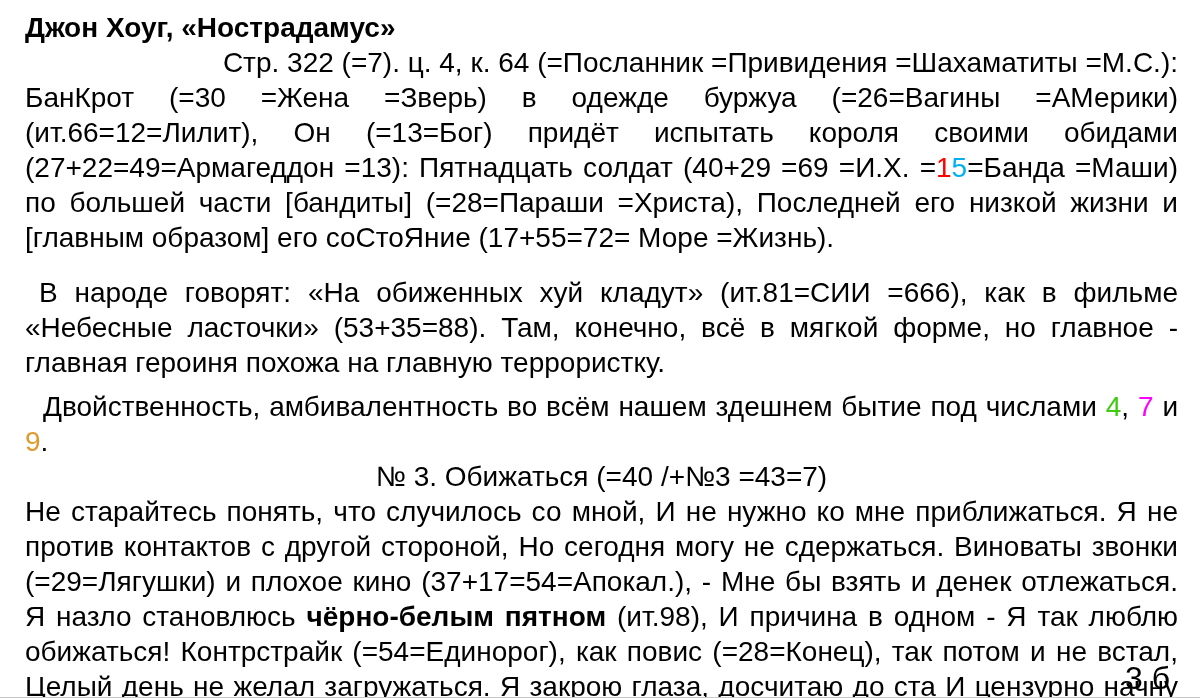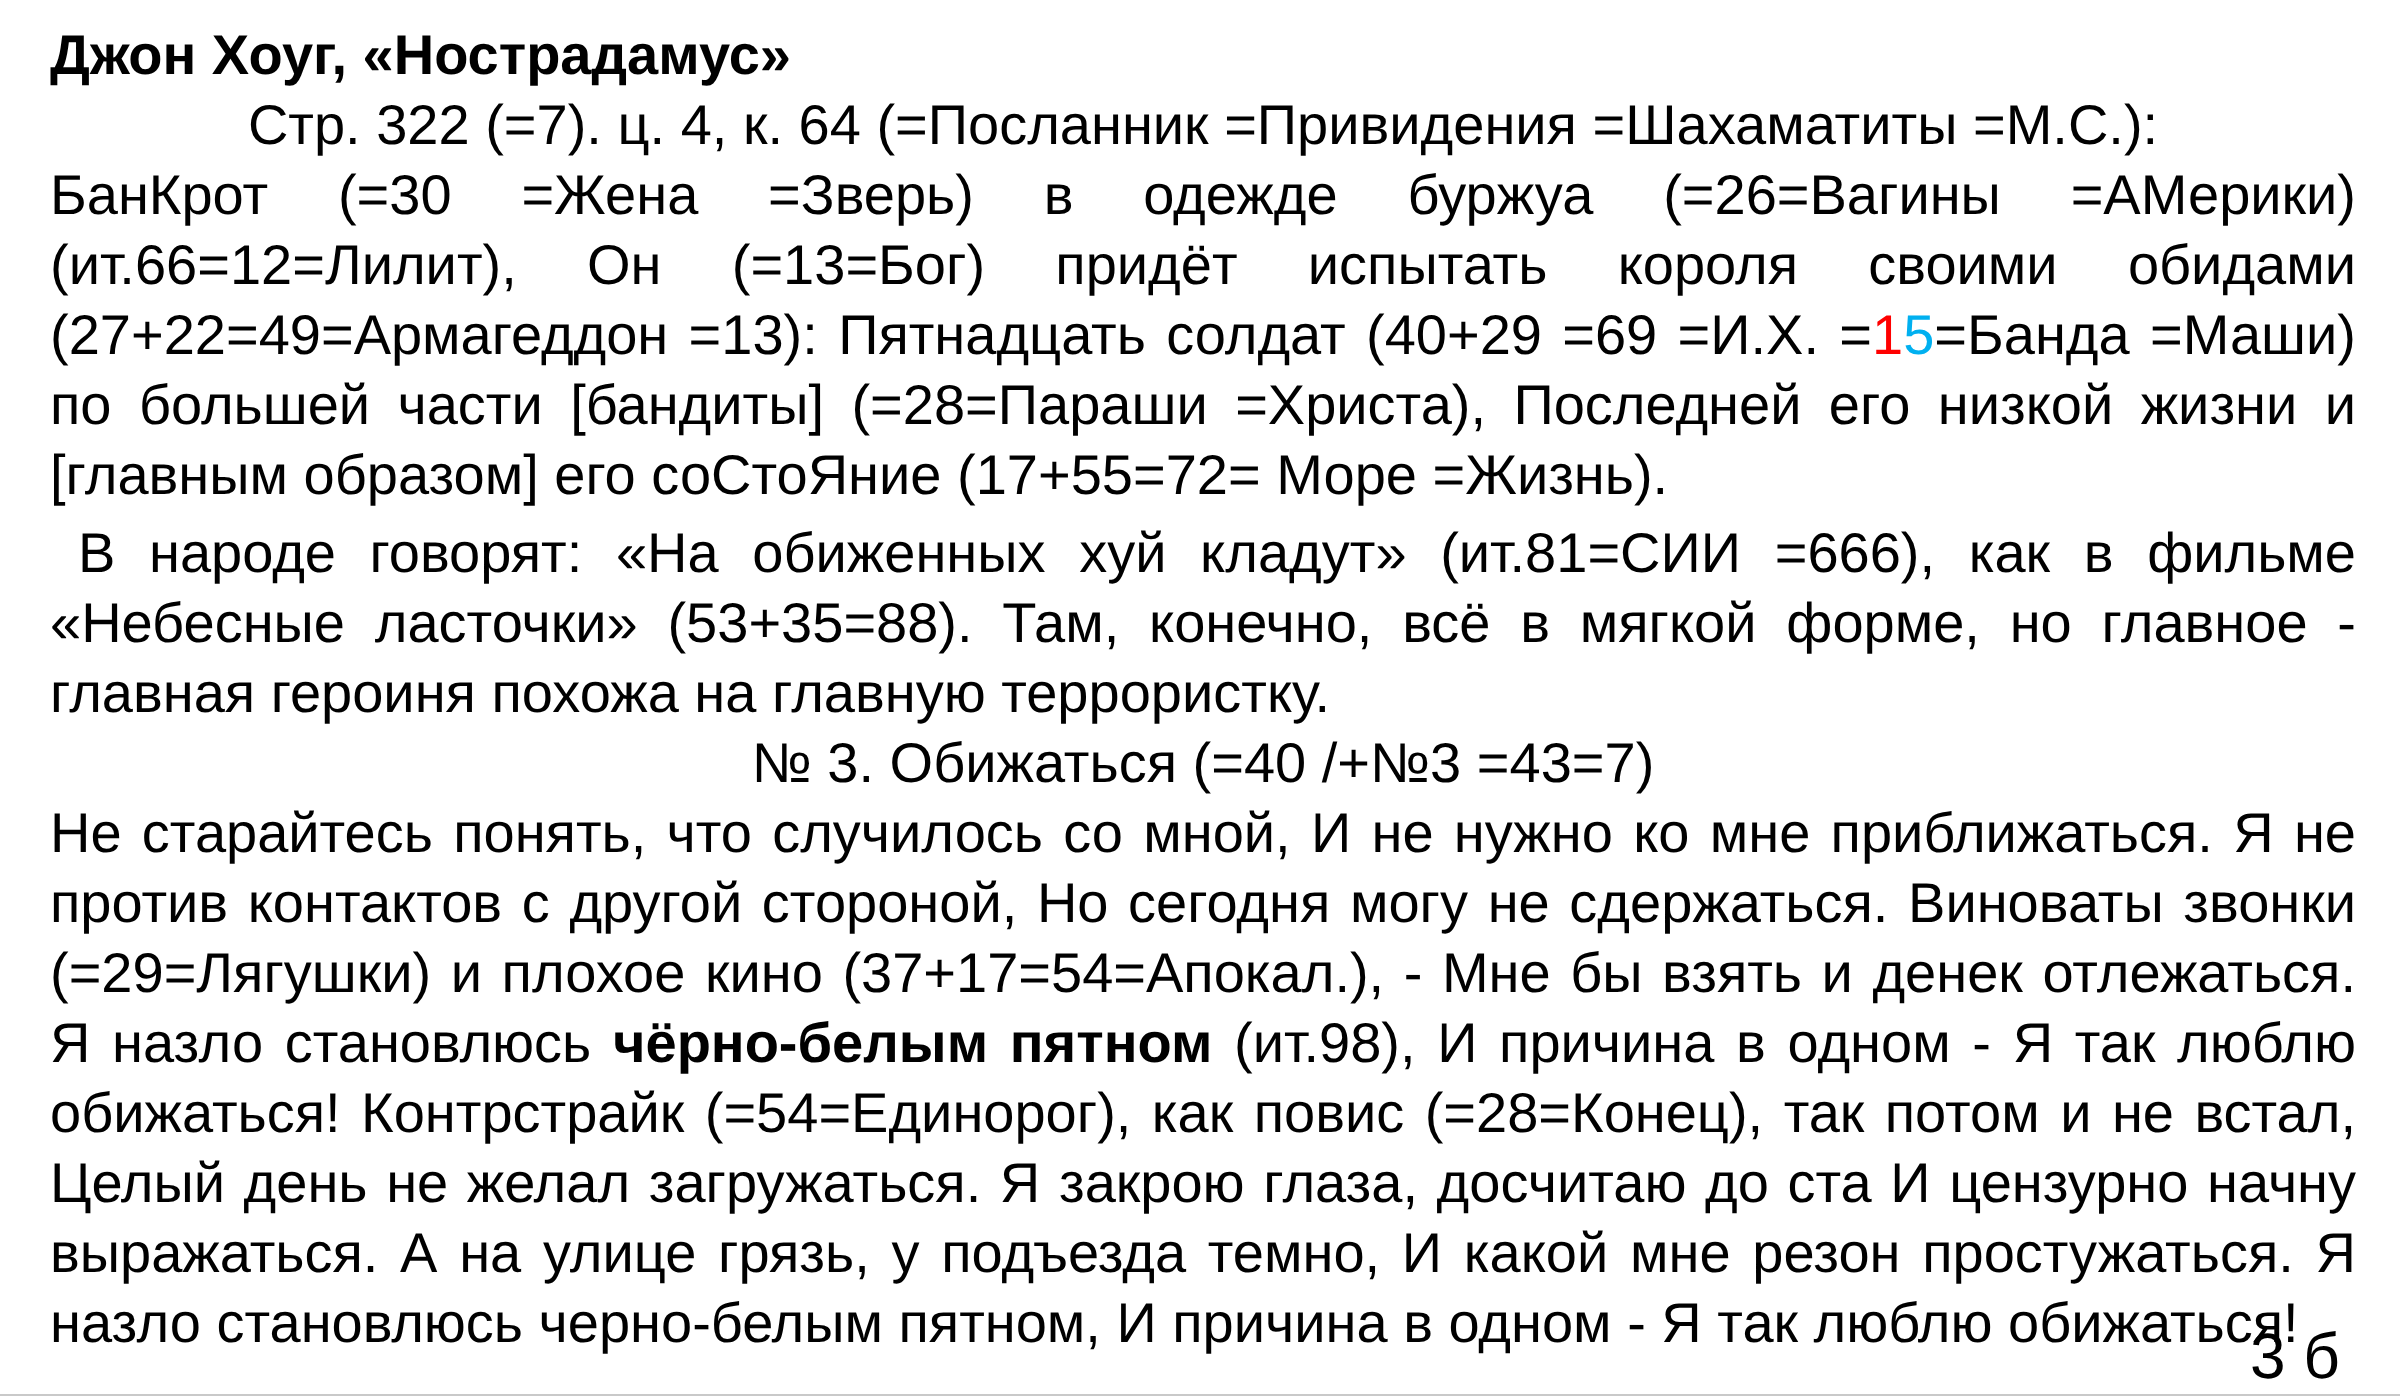--- a/index.html
+++ b/index.html
@@ -30,24 +30,24 @@
   }
   p {
     margin: 0;
     text-align: justify;
     hyphens: manual;
   }
   .title-line {
     font-weight: bold;
     text-align: left;
   }
-  .ref-line { text-align: center; }
+  .ref-line { text-align: right; }
   .indent-sm { text-indent: 14px; }
   .indent-md { text-indent: 18px; }
-  .mt-sm { margin-top: 4px; }
+  .mt-sm { margin-top: 20px; }
   .mt-md { margin-top: 9px; }
   .heading-line { text-align: left; }
   .number-line { text-align: center; }
   .page-number {
     position: absolute;
     right: 30px;
     bottom: 5px;
     font-size: 32px;
     line-height: 30px;
   }
@@ -58,20 +58,21 @@
 <div class="page">
 
   <p class="title-line">Джон Хоуг, «Нострадамус»</p>
 
   <p class="ref-line">Стр. 322 (=7). ц. 4, к. 64 (=Посланник =Привидения =Шахаматиты =М.С.):</p>
 
   <p><span>БанКрот (=30 =Жена =Зверь) в одежде буржуа (=26=Вагины =АМерики) (ит.66=12=Лилит), Он (=13=Бог) придёт испытать короля своими обидами (27+22=49=Армагеддон =13): Пятнадцать солдат (40+29 =69 =И.Х. =</span><span style="color: rgb(255, 0, 0);">1</span><span style="color: rgb(0, 176, 240);">5</span><span>=Банда =Маши) по большей части [бандиты] (=28=Параши =Христа), Последней его низкой жизни и [главным образом] его соСтоЯние (17+55=72= Море =Жизнь).</span></p>
 
   <p class="indent-sm mt-sm"><span>В народе говорят: «На обиженных хуй кладут» (ит.81=СИИ =666), как в фильме «Небесные лас­точки» (53+35=88). Там, конечно, всё в мягкой форме, но главное - главная героиня похожа на глав­ную террористку.</span></p>
 
+  <p class="indent-md mt-md"><span>Двойственность, амбивалентность во всём нашем здешнем бытие под числами </span><span style="color: rgb(62, 203, 16);">4</span><span>, </span><span style="color: rgb(255, 0, 255);">7</span><span> и </span><span style="color: rgb(224, 153, 46);">9</span><span>.</span></p>
 
 
   <p class="number-line"><span>№ 3. Обижаться (=40 /+№3 =43=7)</span></p>
 
   <p><span>Не старайтесь понять, что случилось со мной, И не нужно ко мне приближаться. Я не против контак­тов с другой стороной, Но сегодня могу не сдержаться. Виноваты звонки (=29=Лягушки) и плохое кино (37+17=54=Апокал.), - Мне бы взять и денек отлежаться. Я назло становлюсь </span><span style="font-weight: bold;">чёрно-белым пятном</span><span> (ит.98), И причина в одном - Я так люблю обижаться! Контрстрайк (=54=Единорог), как повис (=28=Конец), так потом и не встал, Целый день не желал загружаться. Я закрою глаза, досчи­таю до ста И цензурно начну выражаться. А на улице грязь, у подъезда темно, И какой мне резон простужаться. Я назло становлюсь черно-белым пятном, И причина в одном - Я так люблю оби­жаться!</span></p>
 
   <div class="page-number">3 б</div>
 
   <div class="bottom-rule"></div>
 

